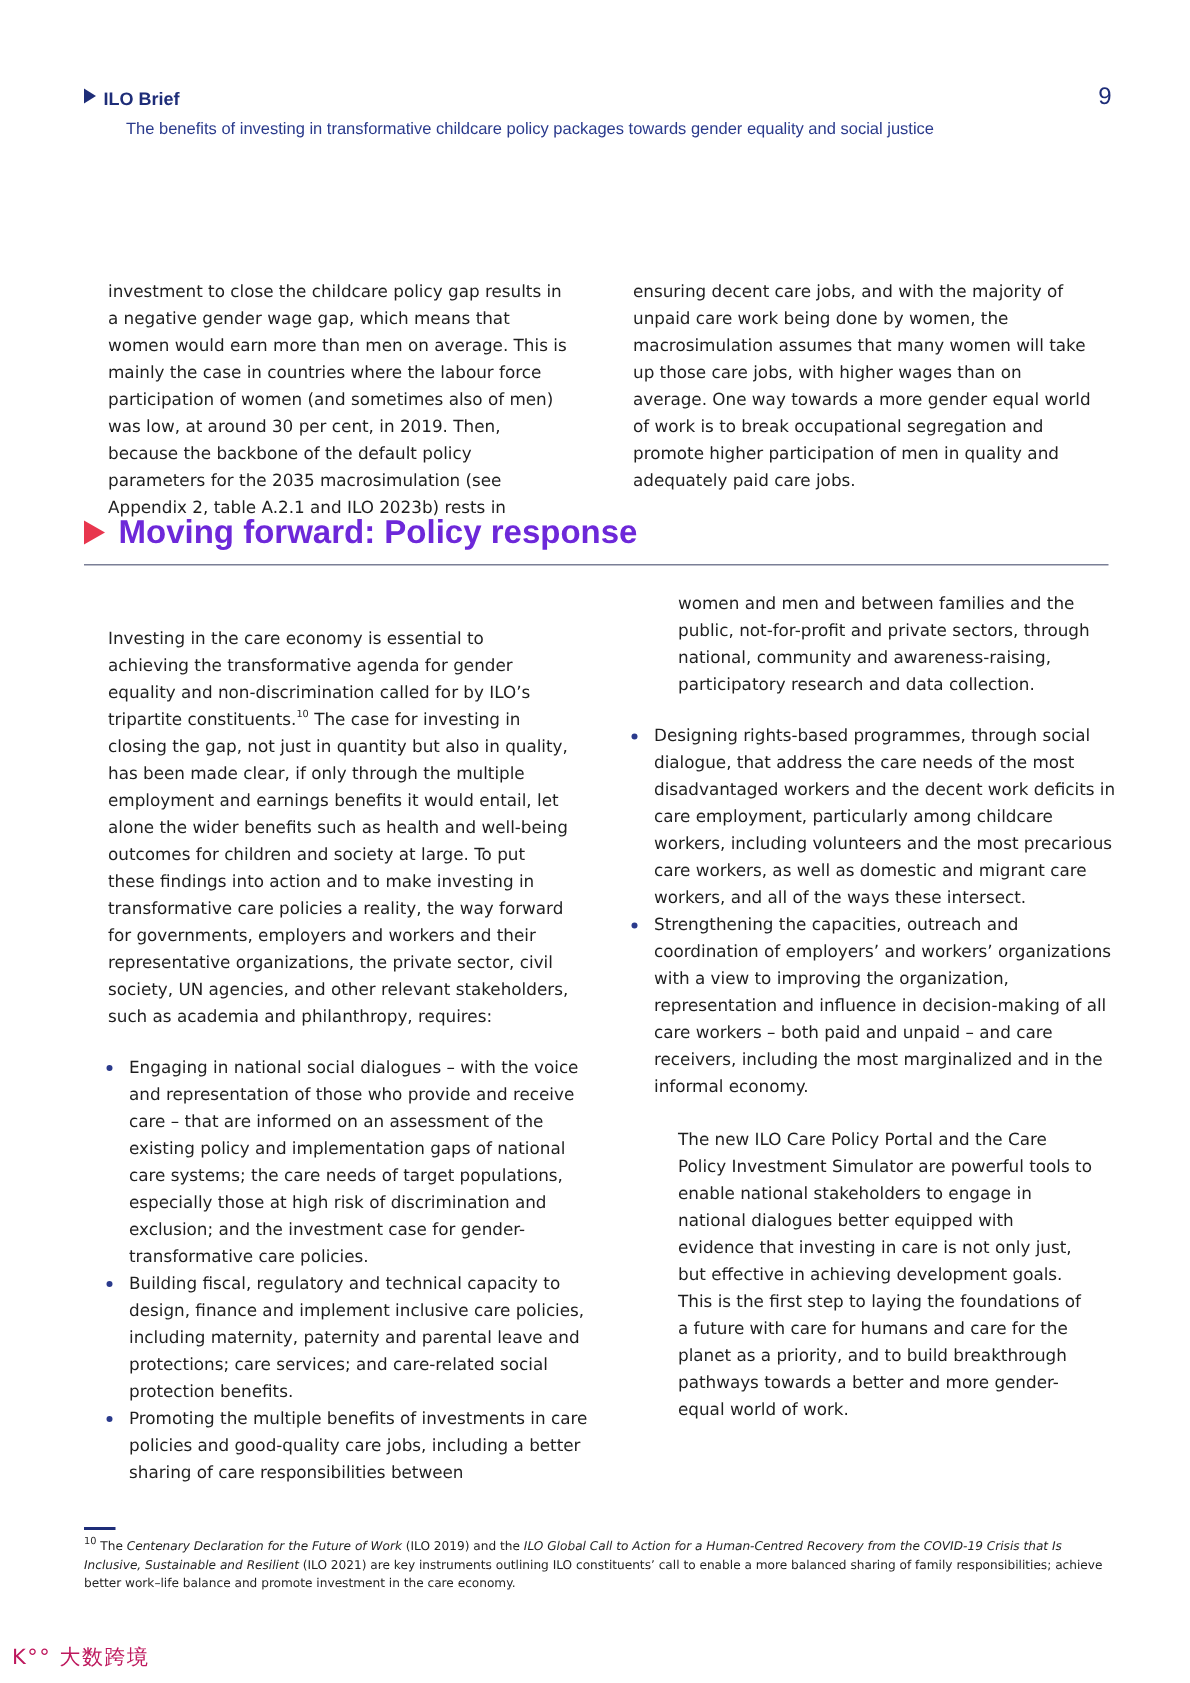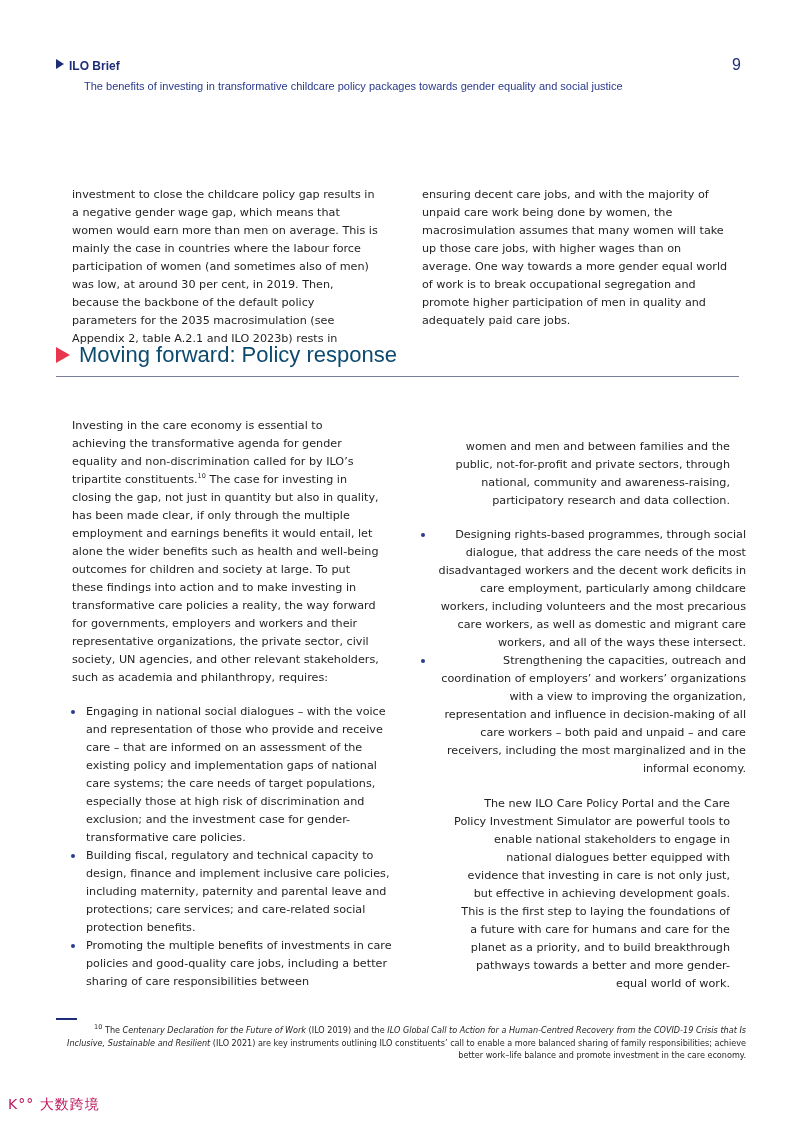--- a/index.html
+++ b/index.html
@@ -15,36 +15,36 @@
 
   .col { position: absolute; font-size: 11.2px; line-height: 18px; color: #1f1f1f; }
   .col p { margin: 16px; }
   .top-left { left: 56px; top: 170px; width: 340px; }
   .top-right { left: 406px; top: 170px; width: 340px; }
 
   .section-head { position: absolute; left: 56px; top: 340px; width: 683px; }
   .section-title-row { display: flex; align-items: center; gap: 9px; height: 30px; }
   .tri-big { width: 0; height: 0; border-top: 8px solid transparent; border-bottom: 8px solid transparent;
              border-left: 14px solid #e8364e; }
-  .section-title { font-family: "Liberation Sans", sans-serif; font-weight: normal; font-size: 22px; color: #0c4a6e; }
+  .section-title { font-family: "Liberation Sans", sans-serif; font-weight: bold; font-size: 22px; color: #6d28d9; }
   .rule { height: 1px; background: #7a7f96; margin-top: 6px; }
 
   .main-left { left: 56px; top: 401px; width: 340px; }
-  .main-right { left: 406px; top: 422px; width: 340px; text-align: right; }
+  .main-right { left: 406px; top: 378px; width: 340px; }
   ul.bullets { list-style: none; margin: 16px 0 0 0; padding: 0; }
   ul.bullets li { position: relative; padding-left: 30px; }
   ul.bullets li .dot { position: absolute; left: 15px; top: 7px; width: 4px; height: 4px; border-radius: 50%; background: #2a3a8c; }
   .cont { padding-left: 30px; }
   .right-bullets { margin-top: 0; }
   .para-gap { margin-top: 17px !important; padding-left: 30px; }
   sup { font-size: 6.5px; vertical-align: super; line-height: 0; }
 
   .fn-rule { position: absolute; left: 56px; top: 1018px; width: 21px; height: 1.5px; background: #1e2d78; }
   .footnote { position: absolute; left: 56px; top: 1024px; width: 690px; font-size: 8.1px; line-height: 12.5px; color: #1f1f1f; }
-  .footnote p { margin: 0; text-align: right; }
+  .footnote p { margin: 0; }
   .watermark { position: absolute; left: 8px; top: 1096px; font-size: 14px; color: #be185d; letter-spacing: 1px; }
 </style>
 </head>
 <body>
 
 <div class="header">
   <div class="brief-line">
     <span class="tri-small"></span>
     <span class="brief-label">ILO Brief</span>
   </div>

